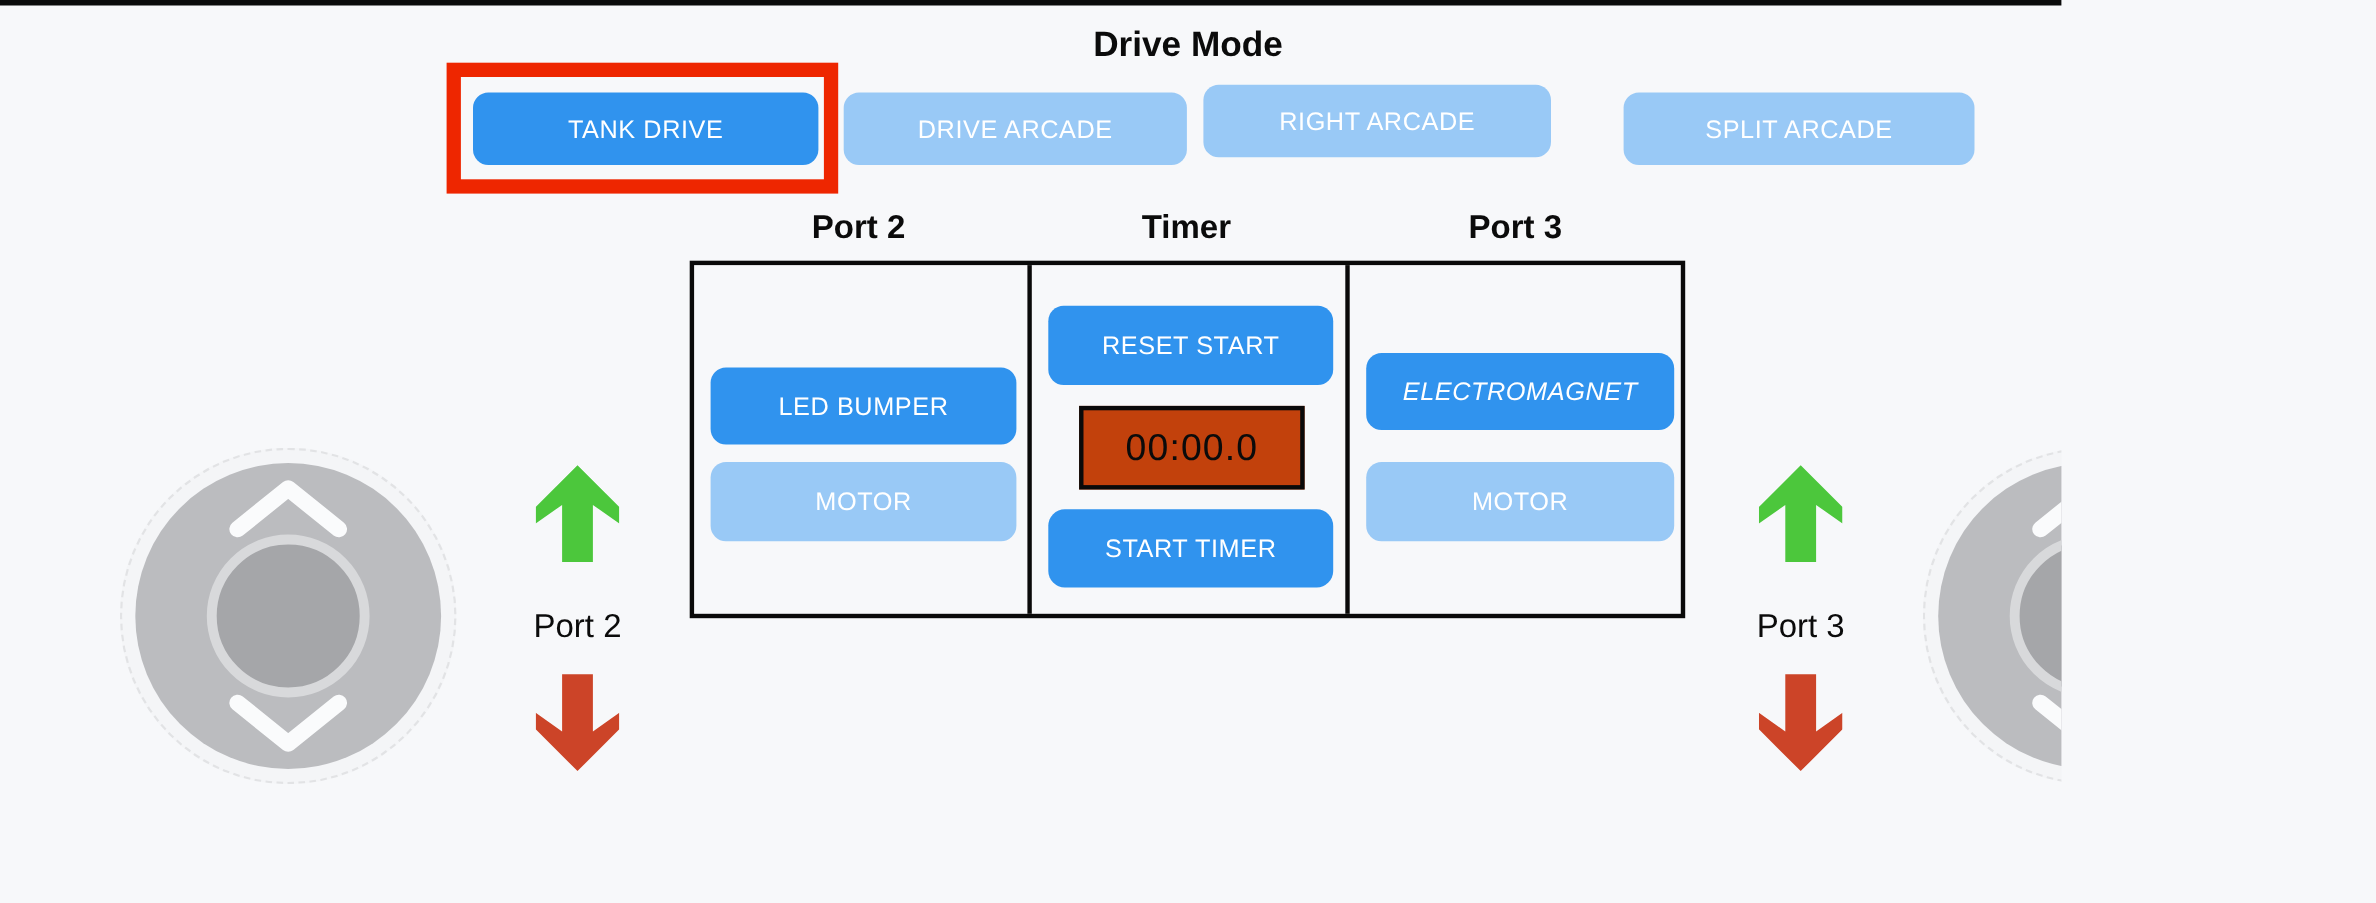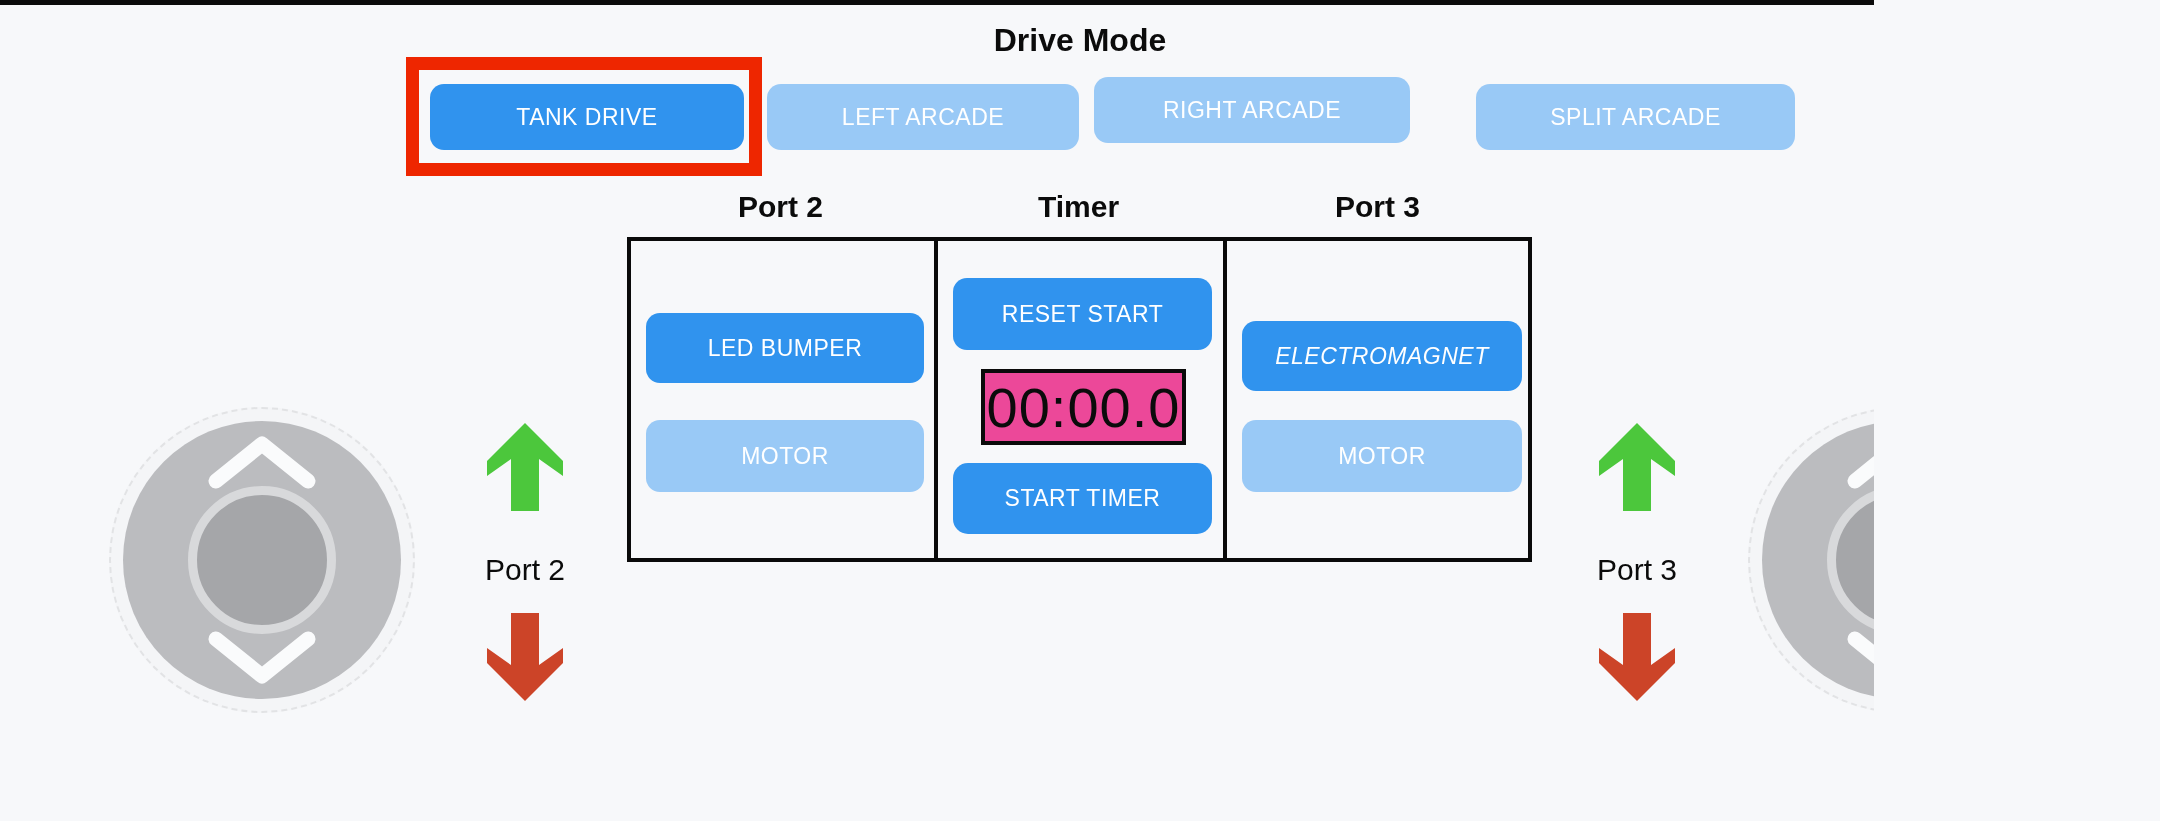--- a/index.html
+++ b/index.html
@@ -62,22 +62,22 @@
     background: transparent;
   }
   .table-divider {
     position: absolute; top: 0; width: 4px; height: 317px;
     background: var(--border-black);
   }
   .timer-display {
     position: absolute;
     display: flex; align-items: center; justify-content: center;
     border: 4px solid var(--border-black);
-    background: #ec4899;
-    font-size: 56px; color: #0b0b0b; letter-spacing: 1px;
+    background: #c2410c;
+    font-size: 34px; color: #0b0b0b; letter-spacing: 1px;
   }
   .joystick {
     position: absolute;
     width: 306px; height: 306px; border-radius: 50%;
     background: #f4f5f7;
     border: 2px dashed #e2e3e5;
   }
   .stick-body {
     position: absolute; left: 50%; top: 50%;
     transform: translate(-50%, -50%);
@@ -115,33 +115,33 @@
 <body>
 
 <div id="app">
   <div class="topbar"></div>
 
   <div class="page-title">Drive Mode</div>
 
   <div class="highlight-rect"></div>
 
   <button class="btn active" style="left:430px;  top:84px; width:314px; height:66px;">TANK DRIVE</button>
-  <button class="btn inactive" style="left:767px;  top:84px; width:312px; height:66px;">LEFT ARCADE</button>
+  <button class="btn inactive" style="left:767px;  top:84px; width:312px; height:66px;">DRIVE ARCADE</button>
   <button class="btn inactive" style="left:1094px; top:77px; width:316px; height:66px;">RIGHT ARCADE</button>
   <button class="btn inactive" style="left:1476px; top:84px; width:319px; height:66px;">SPLIT ARCADE</button>
 
   <div class="col-header" style="left:627px;  top:190px; width:307px;">Port 2</div>
   <div class="col-header" style="left:934px;  top:190px; width:289px;">Timer</div>
   <div class="col-header" style="left:1223px; top:190px; width:309px;">Port 3</div>
 
   <div class="control-table">
     <div class="table-divider" style="left:303px;"></div>
     <div class="table-divider" style="left:592px;"></div>
 
-    <button class="btn active" style="left:15px; top:72px;  width:278px; height:70px;">LED BUMPER</button>
+    <button class="btn active" style="left:15px; top:93px;  width:278px; height:70px;">LED BUMPER</button>
     <button class="btn inactive" style="left:15px; top:179px; width:278px; height:72px;">MOTOR</button>
 
     <button class="btn active" style="left:322px; top:37px;  width:259px; height:72px;">RESET START</button>
     <div class="timer-display" style="left:350px; top:128px; width:205px; height:76px;">00:00.0</div>
     <button class="btn active" style="left:322px; top:222px; width:259px; height:71px;border-radius:15px;">START TIMER</button>
 
     <button class="btn active" style="left:611px; top:80px;  width:280px; height:70px;font-style:italic;">ELECTROMAGNET</button>
     <button class="btn inactive" style="left:611px; top:179px; width:280px; height:72px;">MOTOR</button>
   </div>
 

